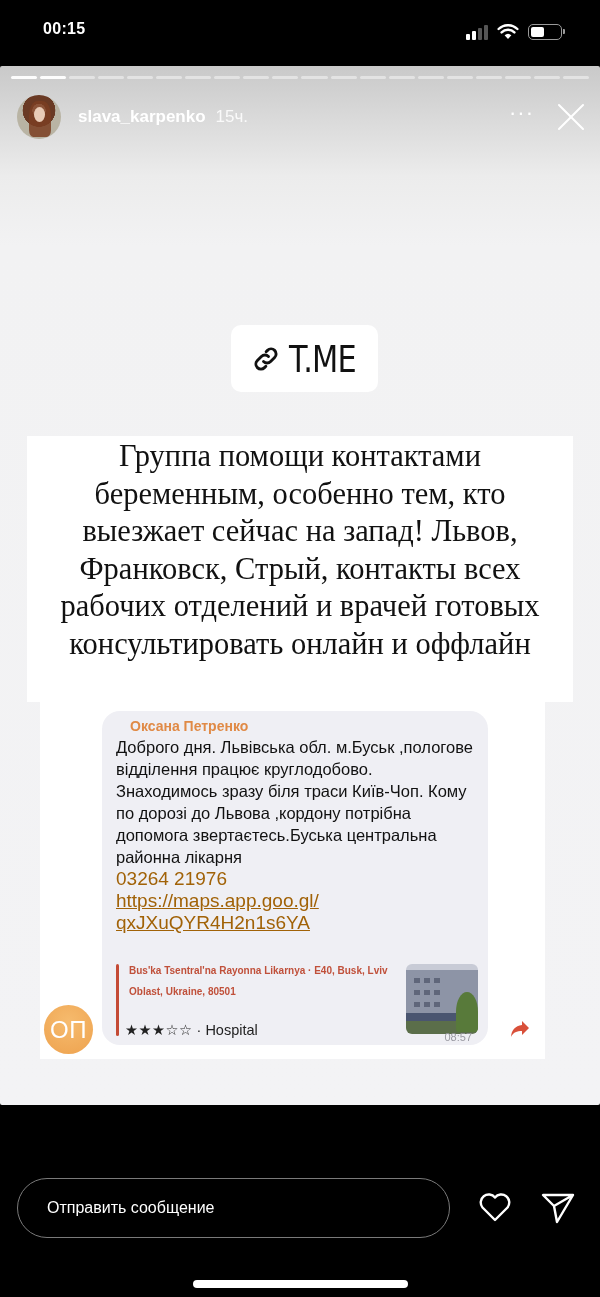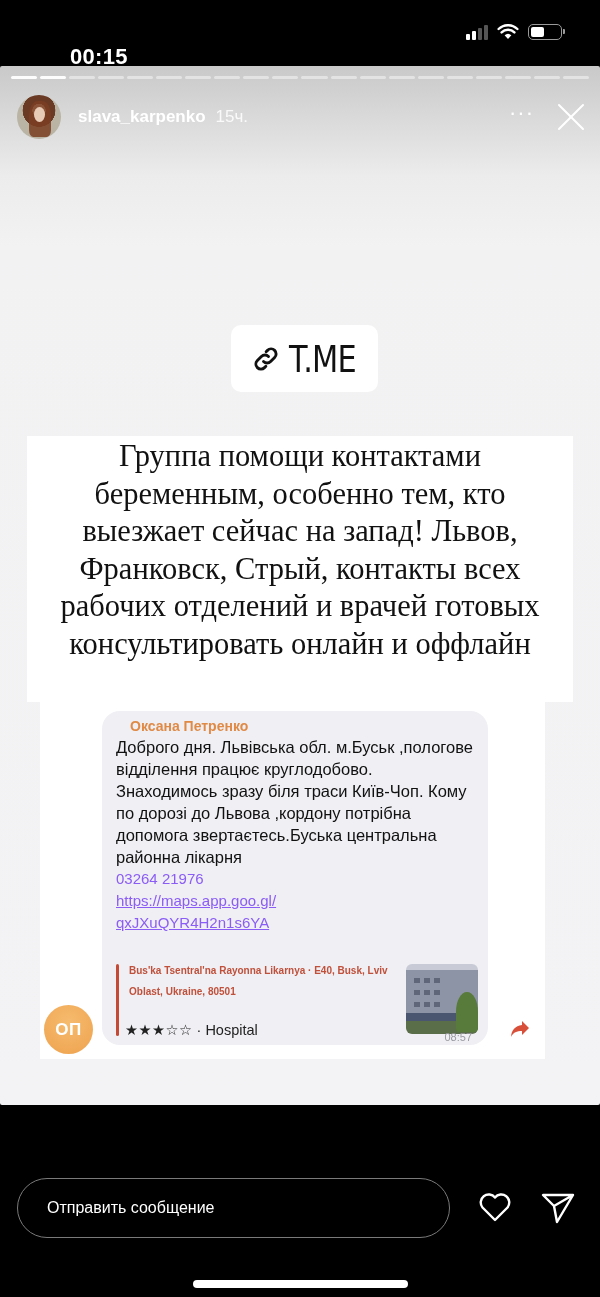--- a/index.html
+++ b/index.html
@@ -1,21 +1,21 @@
 <!DOCTYPE html>
 <html><head>
   <meta charset="utf-8">
   <style>
     * { box-sizing: border-box; margin: 0; padding: 0; }
     html, body { width: 600px; height: 1297px; background: #000; overflow: hidden; }
     body { font-family: "Liberation Sans", sans-serif; position: relative; }
 
     
     .status-bar { position: absolute; left: 0; top: 0; width: 600px; height: 66px; color: #fff; }
-    .status-time { position: absolute; left: 70px; top: 20px; font-size: 22px; font-weight: 600; letter-spacing: 0.3px; margin-top: 24px; }
+    .status-time { position: absolute; left: 43px; top: 20px; font-size: 16px; font-weight: 600; letter-spacing: 0.3px; }
     .status-icons { position: absolute; right: 38px; top: 24px; display: flex; align-items: center; gap: 9px; }
     .signal { display: flex; align-items: flex-end; gap: 2px; height: 16px; }
     .signal span { width: 4px; background: #fff; border-radius: 1px; display: block; }
     .signal span.dim { background: #555; }
     .battery { width: 34px; height: 16px; border: 1.5px solid #9a9a9a; border-radius: 5px; position: relative; padding: 2px; }
     .battery .fill { width: 45%; height: 100%; background: #fff; border-radius: 2px; }
     .battery::after { content: ""; position: absolute; right: -4px; top: 4px; width: 2px; height: 5px; background: #9a9a9a; border-radius: 0 1px 1px 0; }
 
     
     .story { position: absolute; left: 0; top: 66px; width: 600px; height: 1039px; border-radius: 2px; overflow: hidden;
@@ -46,35 +46,35 @@
 
     
     .headline-box { position: absolute; left: 27px; top: 370px; width: 546px; height: 266px; background: #fff; }
     .headline { font-family: "Liberation Serif", serif; font-size: 30.5px; line-height: 37.5px; color: #111; text-align: center; padding: 2px 6px 0; }
 
     
     .chat-shot { position: absolute; left: 40px; top: 636px; width: 505px; height: 357px; background: #fff; }
     .bubble { position: absolute; left: 62px; top: 9px; width: 386px; height: 334px; background: #efeff4; border-radius: 18px; padding: 7px 14px 0 14px; }
     .sender { color: #e08a46; font-size: 14px; font-weight: 600; margin-left: 14px; }
     .msg-text { color: #111; font-size: 16.5px; line-height: 22px; margin-top: 2px; }
-    .msg-link { color: #8b5cf6; font-size: 15px; line-height: 22px; display: block; }
+    .msg-link { color: #a16207; font-size: 19px; line-height: 22px; display: block; }
     .msg-link.u { text-decoration: underline; }
     .place-card { position: absolute; left: 14px; top: 250px; width: 360px; height: 76px; }
     .place-bar { position: absolute; left: 0; top: 3px; width: 3px; height: 72px; background: #c44a35; border-radius: 2px; }
     .place-title { position: absolute; left: 13px; top: 0; width: 268px; color: #c0503a; font-size: 10px; font-weight: 700; line-height: 20.5px; }
     .place-meta { position: absolute; left: 9px; top: 61px; font-size: 14.5px; color: #222; }
     .place-meta .stars { letter-spacing: 0.5px; }
     .place-img { position: absolute; left: 290px; top: 3px; width: 72px; height: 70px; border-radius: 6px; overflow: hidden;
       background: linear-gradient(to bottom, #c8cbd6 0 8%, #8d94a6 8% 70%, #4a5570 70% 82%, #5b6e4a 82% 100%); }
     .place-img .win { position: absolute; background: #5f667a; width: 6px; height: 5px; }
     .place-img .tree { position: absolute; right: 0; top: 28px; width: 22px; height: 40px; border-radius: 50% 50% 10% 10%; background: #587a3a; }
     .msg-time { position: absolute; right: 16px; bottom: 2px; font-size: 11px; color: #9a9aa2; }
     .forward-icon { position: absolute; left: 470px; top: 318px; width: 20px; height: 18px; }
     .sender-avatar { position: absolute; left: 4px; top: 303px; width: 49px; height: 49px; border-radius: 50%;
-      background: radial-gradient(circle at 50% 35%, #f6bb6e, #eea24e); color: #fff; font-size: 17px; font-weight: 700;
+      background: radial-gradient(circle at 50% 35%, #f6bb6e, #eea24e); color: #fff; font-size: 24px; font-weight: 400;
       display: flex; align-items: center; justify-content: center; letter-spacing: 0.5px; }
 
     
     .reply-input { position: absolute; left: 17px; top: 1178px; width: 433px; height: 60px; border: 1px solid #7a7a7a; border-radius: 30px;
       color: #fff; font-size: 16px; display: flex; align-items: center; padding-left: 29px; background: transparent; }
     .heart-btn { position: absolute; left: 478px; top: 1191px; width: 34px; height: 32px; }
     .send-btn { position: absolute; left: 540px; top: 1191px; width: 36px; height: 34px; }
     .home-indicator { position: absolute; left: 193px; top: 1299px; width: 215px; height: 8px; border-radius: 4px; background: #fff; top: 1280px; }
   </style>
 </head>

